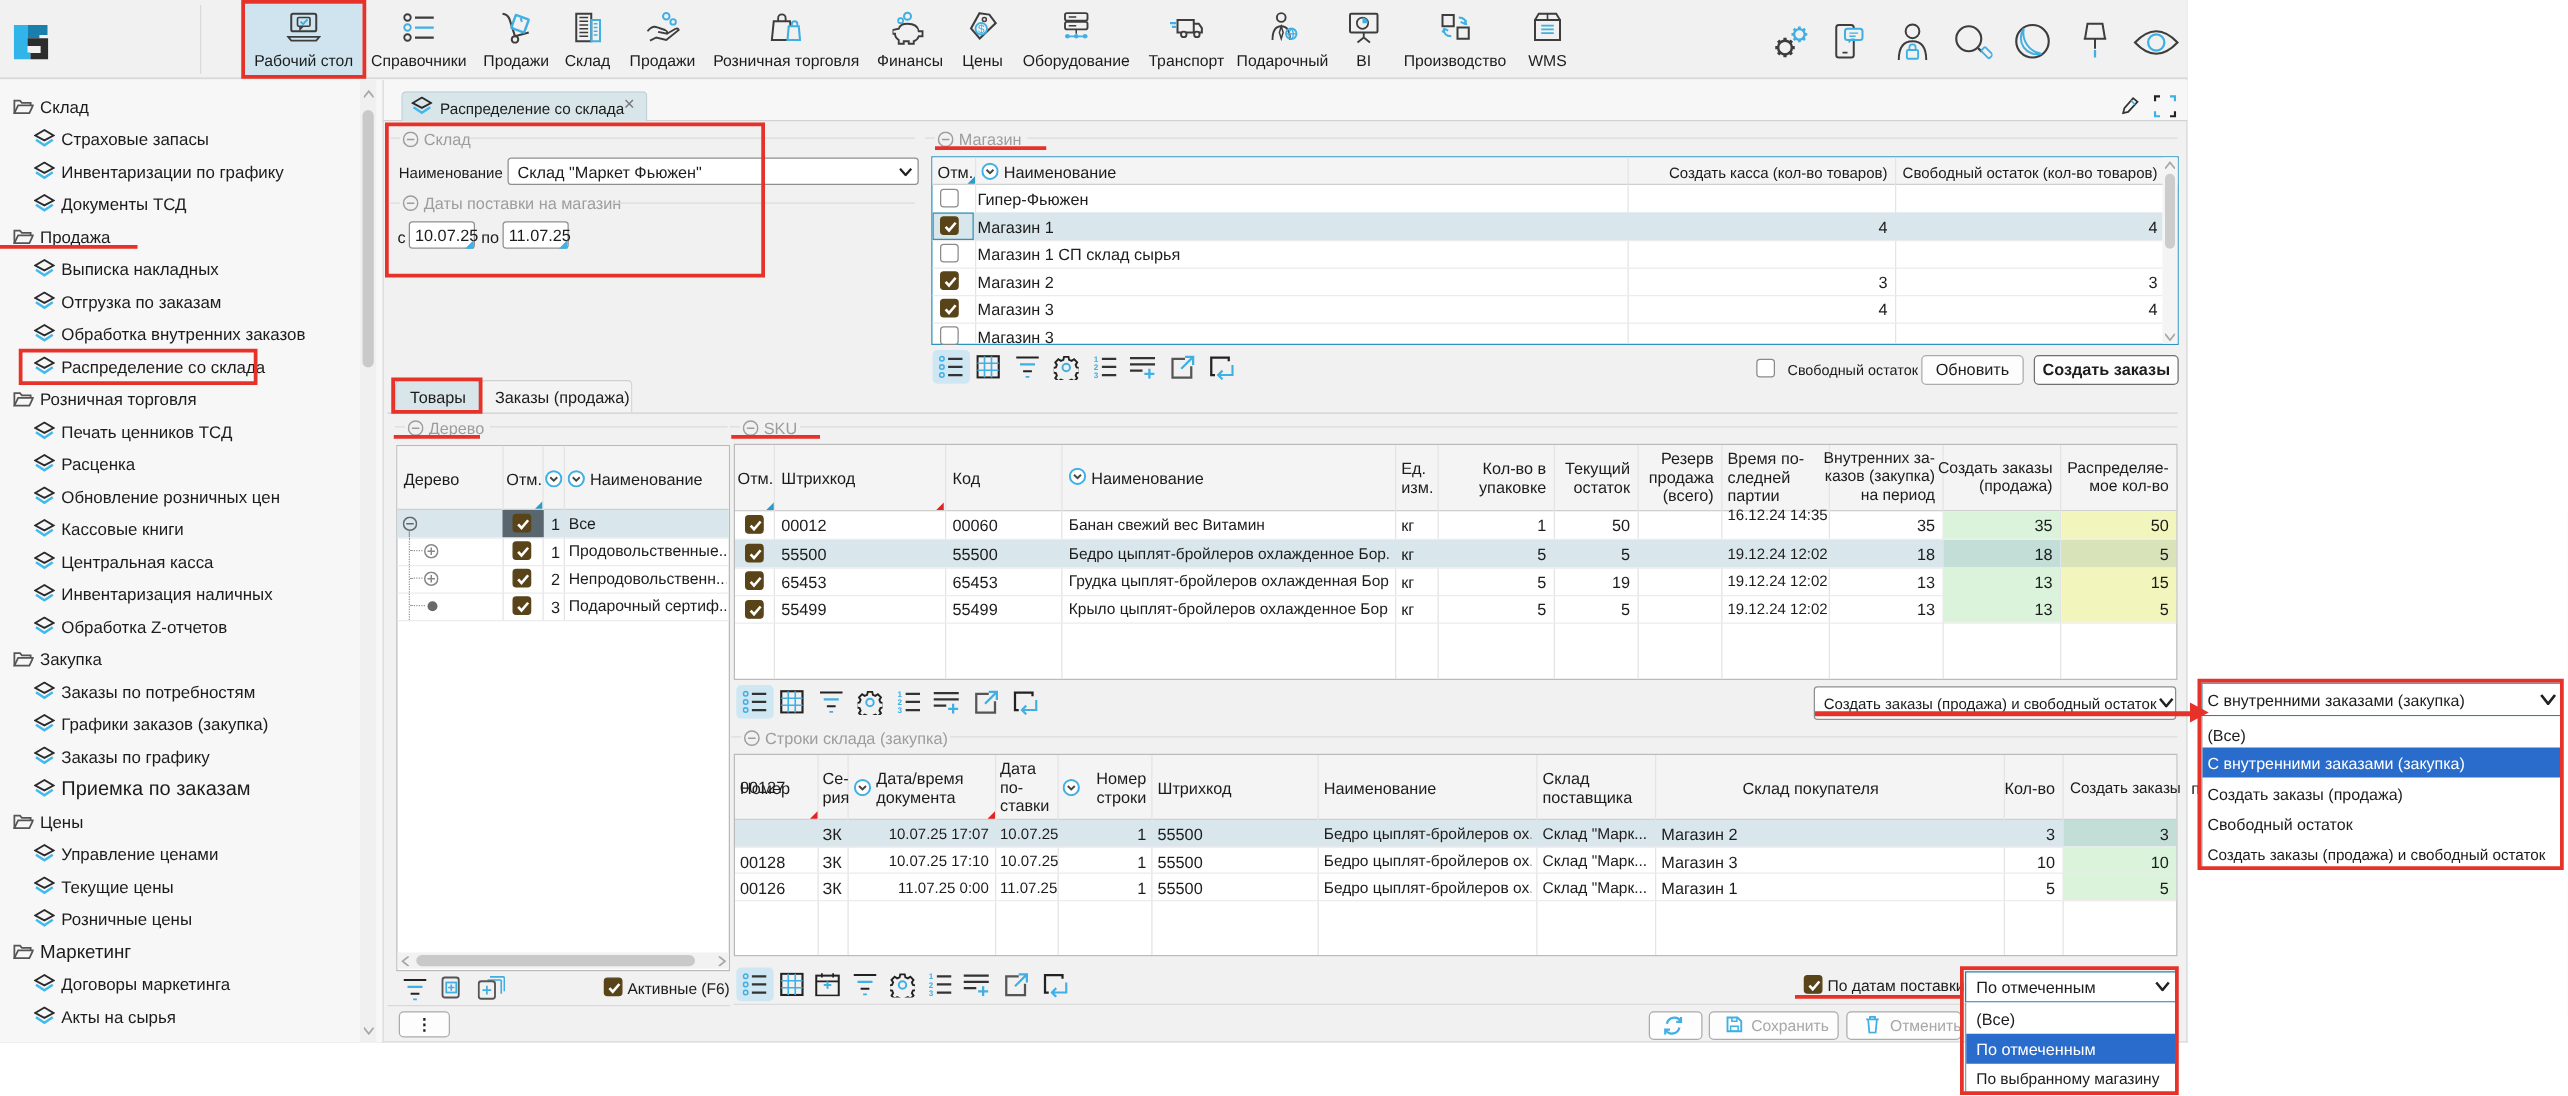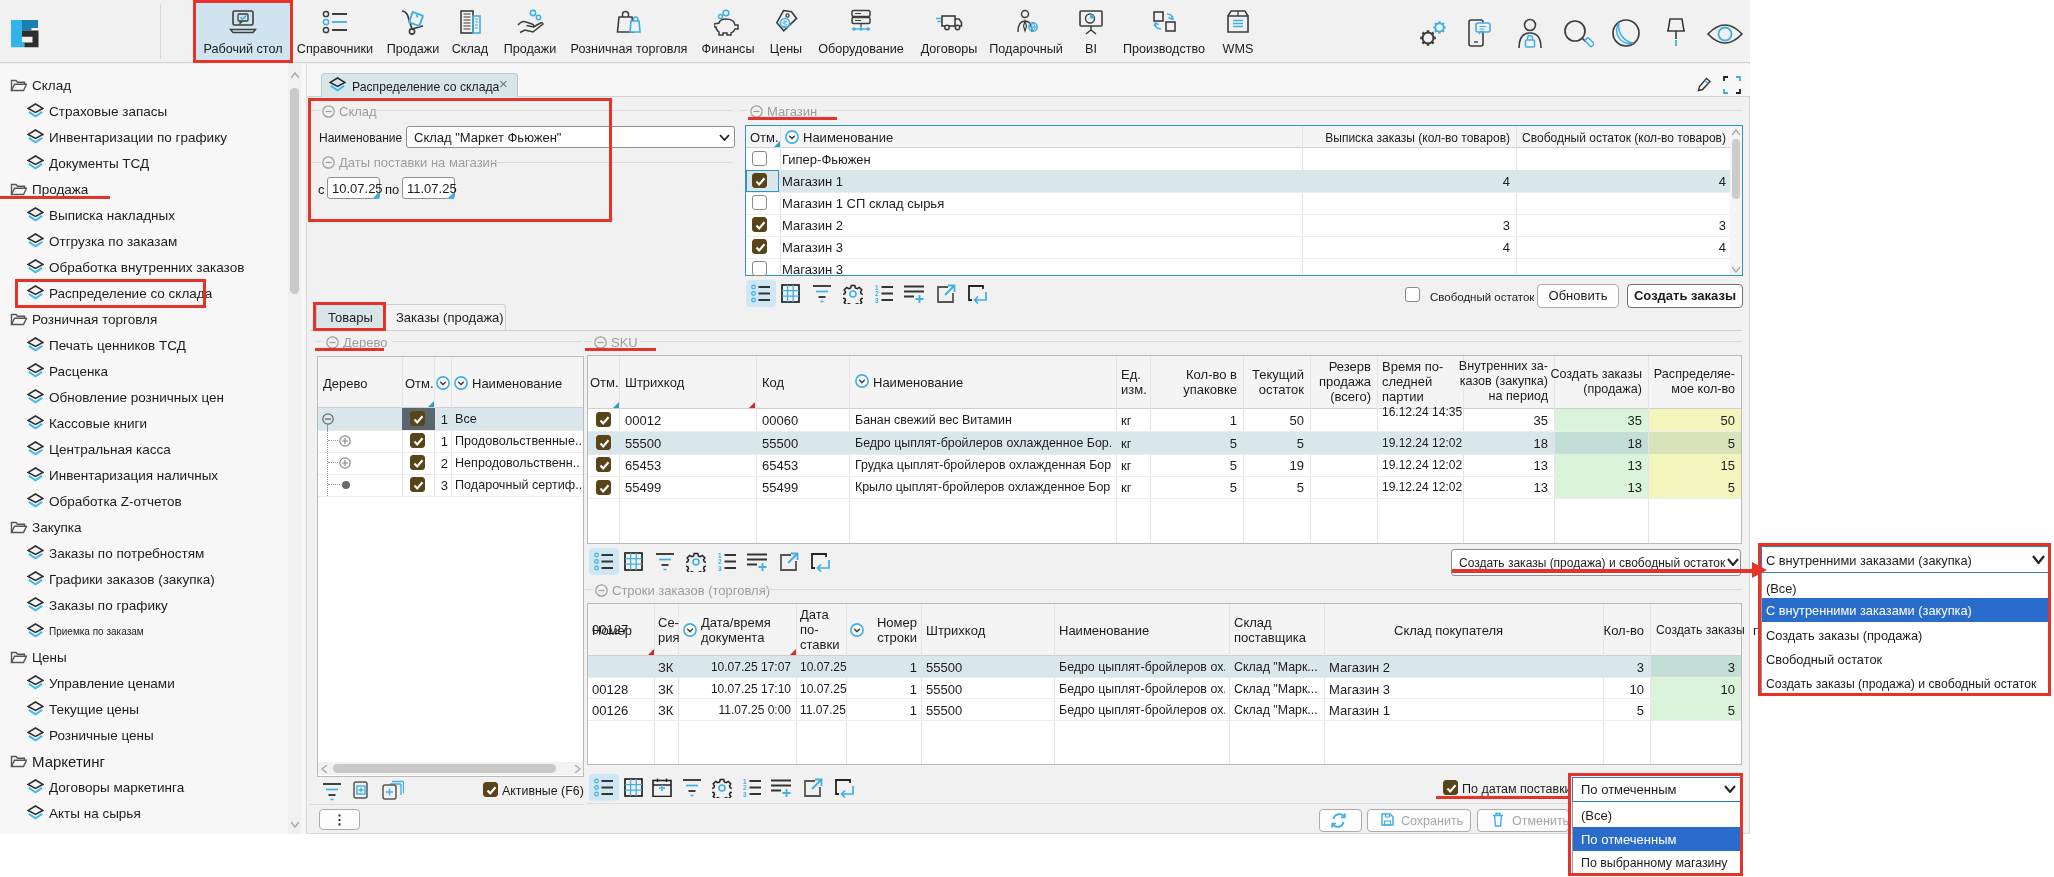--- a/index.html
+++ b/index.html
@@ -87,21 +87,21 @@
 <svg class="ab" style="left:847px;top:8px" width="28" height="28" viewBox="0 0 28 28">
       <rect x="5" y="2.5" width="18" height="6" rx="1.5" fill="none" stroke="#3d3d3d" stroke-width="1.5"></rect>
       <rect x="5" y="9.5" width="18" height="6" rx="1.5" fill="none" stroke="#3d3d3d" stroke-width="1.5"></rect>
       <path d="M8 5.5 h6 M8 12.5 h6" stroke="#3d3d3d" stroke-width="1.2"></path>
       <path d="M5 21 h18" stroke="#3fafe4" stroke-width="1.4"></path>
       <circle cx="7" cy="21" r="1.8" fill="#3fafe4"></circle>
       <circle cx="14" cy="21" r="1.8" fill="#3fafe4"></circle>
       <circle cx="21" cy="21" r="1.8" fill="#3fafe4"></circle>
       <path d="M14 15.5 V19" stroke="#3d3d3d" stroke-width="1.2"></path>
     </svg>
-<div class="t" style="left:949px;top:42px;transform:translateX(-50%);font-size:12.6px">Договоры</div>
+<div class="t" style="left:949px;top:42px;transform:translateX(-50%);font-size:12.6px">Транспорт</div>
 <svg class="ab" style="left:935px;top:8px" width="28" height="28" viewBox="0 0 28 28">
       <rect x="7" y="8" width="13" height="10" fill="none" stroke="#3d3d3d" stroke-width="1.6"></rect>
       <path d="M20 11 h4 l2.5 3.5 V18 h-6.5" fill="none" stroke="#3d3d3d" stroke-width="1.6"></path>
       <circle cx="12" cy="19.5" r="2.2" fill="#f1f1f1" stroke="#3d3d3d" stroke-width="1.5"></circle>
       <circle cx="22.5" cy="19.5" r="2.2" fill="#f1f1f1" stroke="#3d3d3d" stroke-width="1.5"></circle>
       <path d="M1 10.5 h5 M2.5 13.5 h3.5" stroke="#3fafe4" stroke-width="1.7"></path>
     </svg>
 <div class="t" style="left:1026px;top:42px;transform:translateX(-50%);font-size:12.6px">Подарочный</div>
 <svg class="ab" style="left:1012px;top:8px" width="28" height="28" viewBox="0 0 28 28">
       <circle cx="13" cy="6" r="3.5" fill="none" stroke="#3d3d3d" stroke-width="1.5"></circle>
@@ -289,21 +289,21 @@
 <div class="t" style="left:49px;top:572px;font-size:13.5px">Графики заказов (закупка)</div>
 <svg class="ab" style="left:27px;top:597.0px" width="17" height="14.96" viewBox="0 0 17 14.96">
       <path d="M8.5 1 L15.8 5.44 L8.5 9.350000000000001 L1.2 5.44 Z" fill="none" stroke="#2b2b2b" stroke-width="1.5"></path>
       <path d="M1.8 8.84 L8.5 13.26 L15.2 8.84" fill="none" stroke="#41b9ef" stroke-width="2"></path>
     </svg>
 <div class="t" style="left:49px;top:598px;font-size:13.5px">Заказы по графику</div>
 <svg class="ab" style="left:27px;top:623.0px" width="17" height="14.96" viewBox="0 0 17 14.96">
       <path d="M8.5 1 L15.8 5.44 L8.5 9.350000000000001 L1.2 5.44 Z" fill="none" stroke="#2b2b2b" stroke-width="1.5"></path>
       <path d="M1.8 8.84 L8.5 13.26 L15.2 8.84" fill="none" stroke="#41b9ef" stroke-width="2"></path>
     </svg>
-<div class="t" style="left:49px;top:624px;font-size:10px">Приемка по заказам</div>
+<div class="t" style="left:49px;top:624px;font-size:16px">Приемка по заказам</div>
 <svg class="ab" style="left:10px;top:650.0px" width="17" height="14" viewBox="0 0 17 14">
       <path d="M1.5 12.5 V2.5 H6 L7.5 4.2 H14.5 V6.2" fill="none" stroke="#555" stroke-width="1.4"></path>
       <path d="M1.5 12.5 L4.5 6.2 H16.5 L13.5 12.5 Z" fill="none" stroke="#555" stroke-width="1.4"></path>
     </svg>
 <div class="t" style="left:32px;top:650px;font-size:13.5px">Цены</div>
 <svg class="ab" style="left:27px;top:675.0px" width="17" height="14.96" viewBox="0 0 17 14.96">
       <path d="M8.5 1 L15.8 5.44 L8.5 9.350000000000001 L1.2 5.44 Z" fill="none" stroke="#2b2b2b" stroke-width="1.5"></path>
       <path d="M1.8 8.84 L8.5 13.26 L15.2 8.84" fill="none" stroke="#41b9ef" stroke-width="2"></path>
     </svg>
 <div class="t" style="left:49px;top:676px;font-size:13.5px">Управление ценами</div>
@@ -377,21 +377,21 @@
 <div class="gline" style="left:822px;top:110px;width:920px"></div>
 <div class="ab" style="left:745px;top:125px;width:998px;height:151px;background:#fff;border:1.5px solid #2e93bd"></div>
 <div class="ab" style="left:746px;top:126px;width:996px;height:22px;background:#f4f4f4;border-bottom:1px solid #cfcfcf"></div>
 <div class="t" style="left:750px;top:130px">Отм.</div>
 <div class="ab" style="left:774px;top:141px;width:0;height:0;border-left:6px solid transparent;border-bottom:6px solid #2e9bc8"></div>
 <svg class="ab" style="left:785px;top:130px" width="14" height="14" viewBox="0 0 14 14">
       <circle cx="7" cy="7" r="6.1" fill="#fff" stroke="#3fafe4" stroke-width="1.6"></circle>
       <path d="M4.2 5.8 L7 8.6 L9.8 5.8" stroke="#444" stroke-width="1.5" fill="none"></path>
     </svg>
 <div class="t" style="left:803px;top:130px">Наименование</div>
-<div class="t tr" style="left:1290px;top:131px;width:220px;font-size:12px">Выписка заказы (кол-во товаров)</div>
+<div class="t tr" style="left:1290px;top:131px;width:220px;font-size:12px">Создать касса (кол-во товаров)</div>
 <div class="t tr" style="left:1490px;top:131px;width:236px;font-size:12px">Свободный остаток (кол-во товаров)</div>
 <div class="vline" style="left:780px;top:126px;height:149px"></div>
 <div class="vline" style="left:1302px;top:126px;height:149px"></div>
 <div class="vline" style="left:1516px;top:126px;height:149px"></div>
 <div class="cb" style="left:752px;top:151.0px"></div>
 <div class="t" style="left:782px;top:152px">Гипер-Фьюжен</div>
 <div class="hline" style="left:746px;top:170px;width:984px"></div>
 <div class="ab" style="left:746px;top:170px;width:984px;height:22px;background:#d9e7ec"></div>
 <div class="ab" style="left:746px;top:170px;width:33px;height:22px;border:1px solid #2e93bd"></div>
 <div class="cbc" style="left:752px;top:173.0px">
@@ -742,21 +742,21 @@
     </svg>
 <div class="ab" style="left:1451px;top:549px;width:290px;height:27px;background:#fff;border:1px solid #8f8f8f;border-radius:3px"></div>
 <div class="t" style="left:1459px;top:556px;font-size:12px">Создать заказы (продажа) и свободный остаток</div>
 <svg class="ab" style="left:1727px;top:558px;z-index:45" width="12" height="8" viewBox="0 0 12 8">
       <path d="M1 1 L6.0 7 L11 1" stroke="#222" stroke-width="2" fill="none"></path>
     </svg>
 <svg class="ab" style="left:595px;top:584px" width="13" height="13" viewBox="0 0 13 13">
       <circle cx="6.5" cy="6.5" r="5.7" fill="none" stroke="#9d9d9d" stroke-width="1.2"></circle>
       <path d="M3.5 6.5 H9.5" stroke="#9d9d9d" stroke-width="1.2"></path>
     </svg>
-<div class="tg" style="left:612px;top:583px">Строки заказов (торговля)</div>
+<div class="tg" style="left:612px;top:583px">Строки склада (закупка)</div>
 <div class="gline" style="left:585px;top:589px;width:8px"></div>
 <div class="gline" style="left:760px;top:589px;width:982px"></div>
 <div class="ab" style="left:587px;top:603px;width:1155px;height:162px;background:#fff;border:1px solid #bababa"></div>
 <div class="ab" style="left:588px;top:604px;width:1153px;height:52px;background:#f4f4f4;border-bottom:1px solid #cfcfcf"></div>
 <div class="vline" style="left:654px;top:604px;height:160px"></div>
 <div class="vline" style="left:678px;top:604px;height:160px"></div>
 <div class="vline" style="left:796px;top:604px;height:160px"></div>
 <div class="vline" style="left:846px;top:604px;height:160px"></div>
 <div class="vline" style="left:921px;top:604px;height:160px"></div>
 <div class="vline" style="left:1054px;top:604px;height:160px"></div>

